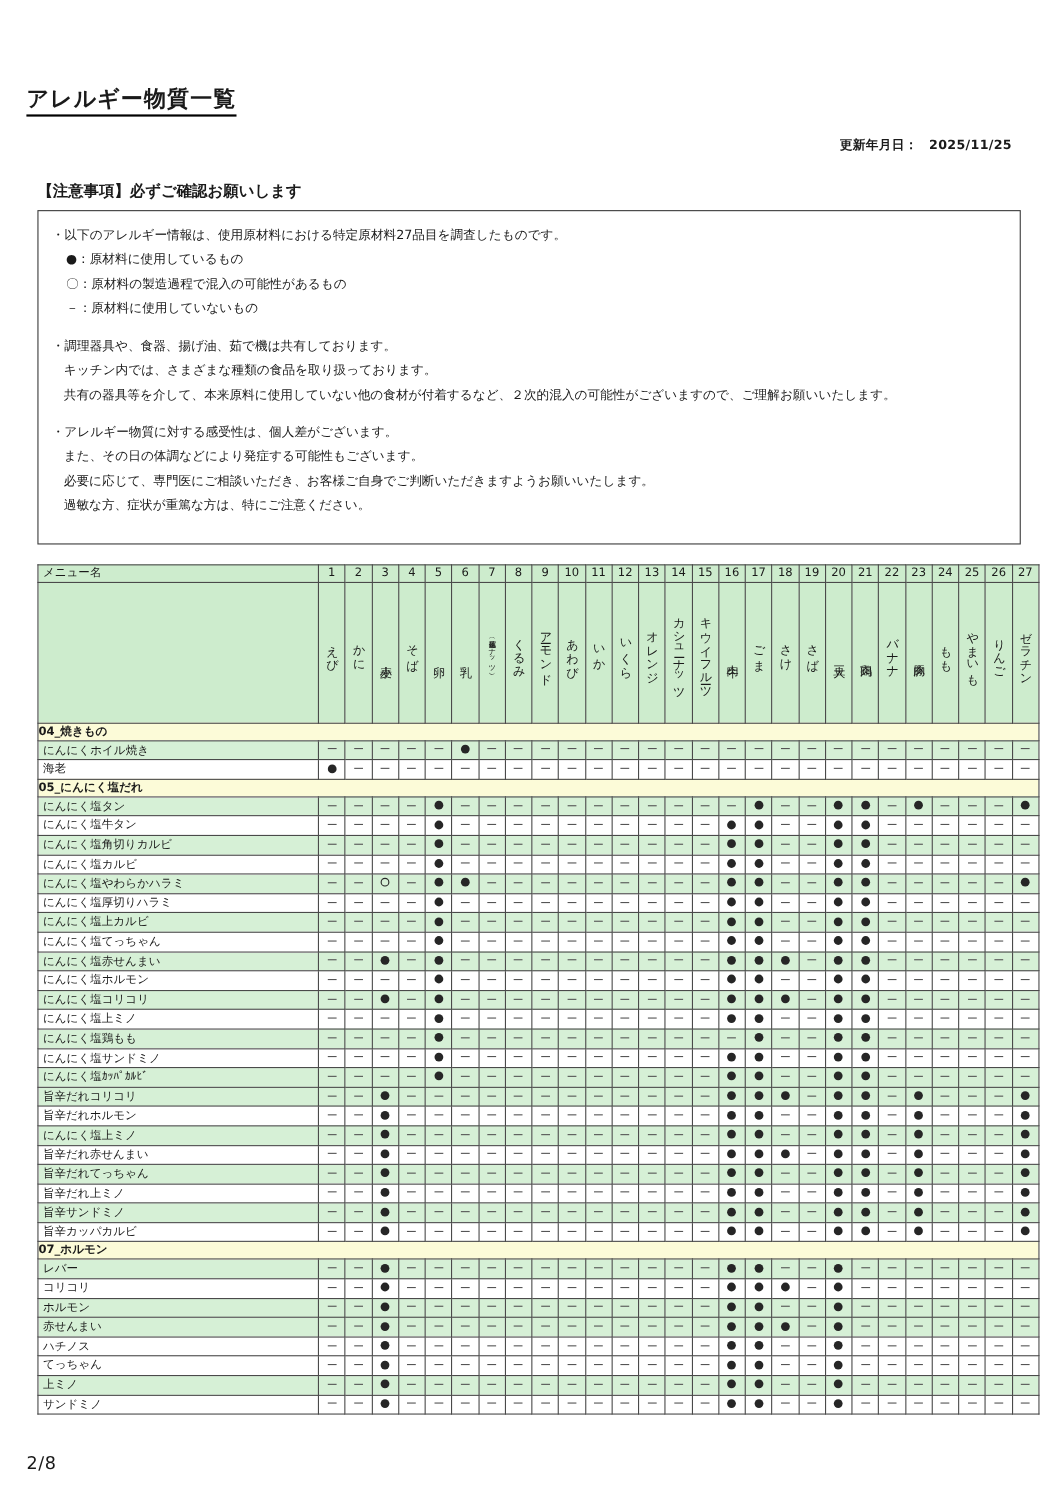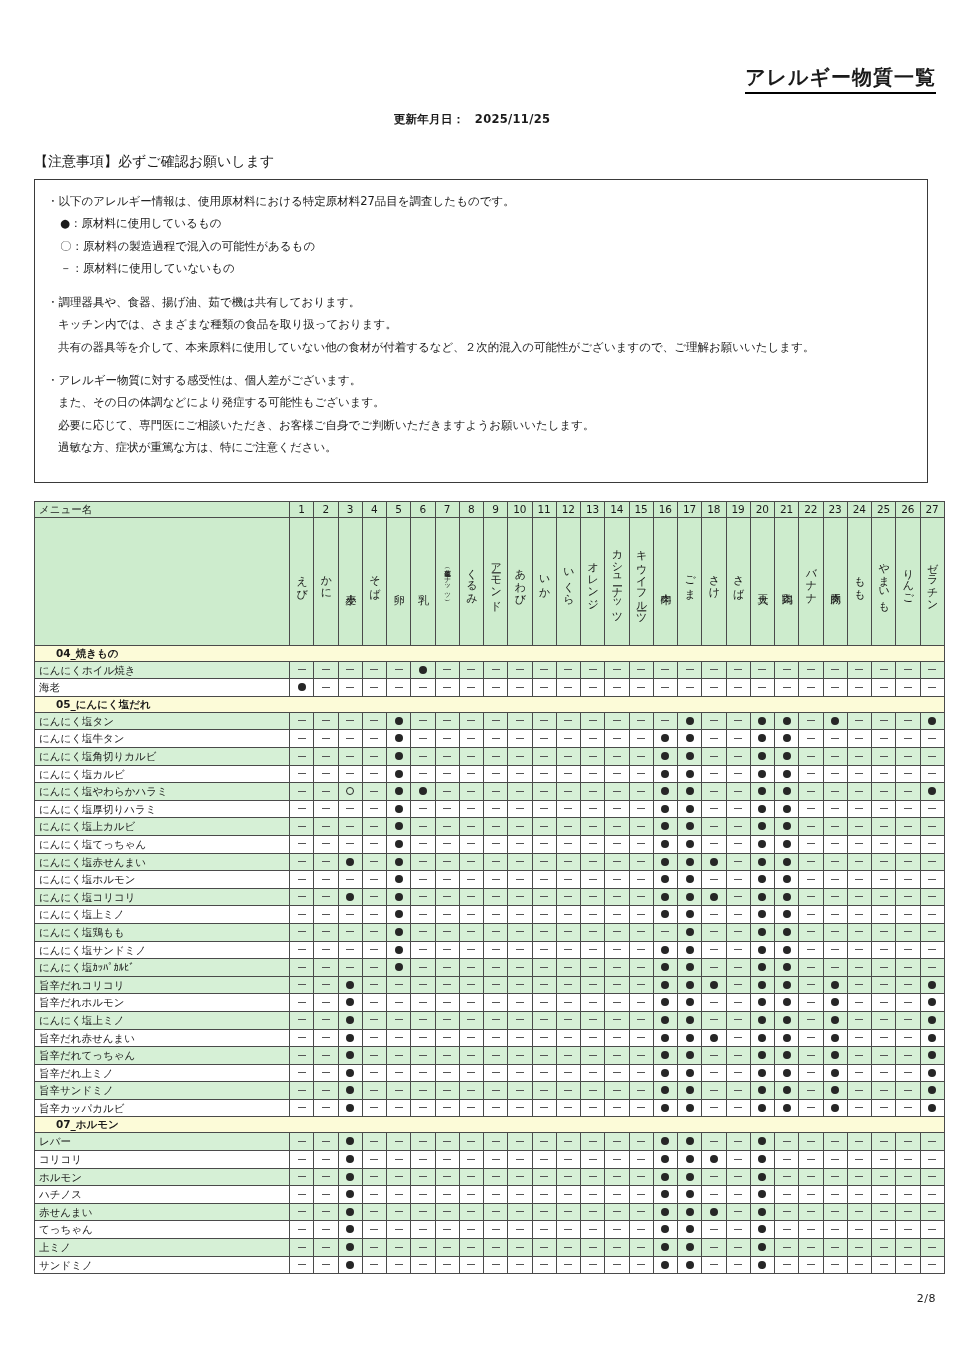--- a/index.html
+++ b/index.html
@@ -18,48 +18,48 @@
 
   .page {
     width: 960px;
     min-height: 1356px;
     padding: 40px 24px 10px 24px;
     position: relative;
   }
 
   
   .doc-title-wrap {
-    text-align: right;
-    margin-top: 24px;
+    text-align: left;
+    margin-top: 36px;
   }
   .doc-title {
     display: inline-block;
     font-size: 20px;
     font-weight: bold;
     letter-spacing: 1px;
     border-bottom: 2px solid #000;
     padding-bottom: 1px;
   }
 
   .updated-row {
-    text-align: center;
+    text-align: right;
     margin-top: 18px;
     padding-right: 16px;
     font-size: 11.5px;
     font-weight: bold;
     letter-spacing: 0.3px;
   }
   .updated-label { margin-right: 6px; }
 
   
   .notice-heading {
     margin-top: 26px;
     margin-left: 10px;
     font-size: 14px;
-    font-weight: normal;
+    font-weight: bold;
   }
   .notice-box {
     margin-top: 8px;
     margin-left: 10px;
     margin-right: 8px;
     border: 1px solid #3a3a3a;
     padding: 10px 12px 12px 12px;
     font-size: 11.5px;
     line-height: 1.95;
   }
@@ -120,21 +120,21 @@
     font-size: 11px;
     letter-spacing: 0px;
     margin: 0 auto;
   }
   .vname.small { font-size: 6.6px; line-height: 1.05; }
 
   
   tr.group td {
     background: #fcfbd8;
     text-align: left;
-    padding-left: 21px;
+    padding-left: 0;
     height: 15px;
     line-height: 15px;
     font-size: 10.5px;
     font-weight: bold;
     letter-spacing: 0px;
   }
 
   
   tr.datarow td { height: 16.6px; line-height: 16.6px; }
   tr.datarow td.menu {
@@ -166,23 +166,23 @@
   }
   .mark-dash {
     width: 8px;
     border-top: 1.4px solid #555;
     vertical-align: middle;
     height: 1px;
   }
 
   
   .footer {
-    text-align: right;
-    font-size: 11px;
-    margin-top: 18px;
+    text-align: left;
+    font-size: 16px;
+    margin-top: 34px;
     letter-spacing: 0.5px;
   }
 </style>
 </head>
 <body>
 
 <div class="page">
 
   <div class="doc-title-wrap">
     <span class="doc-title">アレルギー物質一覧</span>
@@ -1148,70 +1148,70 @@
             <td><span class="mark-dash"></span></td>
             <td><span class="mark-filled"></span></td>
             <td><span class="mark-dash"></span></td>
             <td><span class="mark-dash"></span></td>
             <td><span class="mark-dash"></span></td>
             <td><span class="mark-dash"></span></td>
             <td><span class="mark-dash"></span></td>
             <td><span class="mark-dash"></span></td>
             <td><span class="mark-dash"></span></td>
           </tr>
+          <tr class="datarow shade">
+            <td class="menu">赤せんまい</td>
+            <td><span class="mark-dash"></span></td>
+            <td><span class="mark-dash"></span></td>
+            <td><span class="mark-filled"></span></td>
+            <td><span class="mark-dash"></span></td>
+            <td><span class="mark-dash"></span></td>
+            <td><span class="mark-dash"></span></td>
+            <td><span class="mark-dash"></span></td>
+            <td><span class="mark-dash"></span></td>
+            <td><span class="mark-dash"></span></td>
+            <td><span class="mark-dash"></span></td>
+            <td><span class="mark-dash"></span></td>
+            <td><span class="mark-dash"></span></td>
+            <td><span class="mark-dash"></span></td>
+            <td><span class="mark-dash"></span></td>
+            <td><span class="mark-dash"></span></td>
+            <td><span class="mark-filled"></span></td>
+            <td><span class="mark-filled"></span></td>
+            <td><span class="mark-filled"></span></td>
+            <td><span class="mark-dash"></span></td>
+            <td><span class="mark-filled"></span></td>
+            <td><span class="mark-dash"></span></td>
+            <td><span class="mark-dash"></span></td>
+            <td><span class="mark-dash"></span></td>
+            <td><span class="mark-dash"></span></td>
+            <td><span class="mark-dash"></span></td>
+            <td><span class="mark-dash"></span></td>
+            <td><span class="mark-dash"></span></td>
+          </tr>
           <tr class="datarow plain">
             <td class="menu">ハチノス</td>
             <td><span class="mark-dash"></span></td>
             <td><span class="mark-dash"></span></td>
             <td><span class="mark-filled"></span></td>
             <td><span class="mark-dash"></span></td>
             <td><span class="mark-dash"></span></td>
             <td><span class="mark-dash"></span></td>
             <td><span class="mark-dash"></span></td>
             <td><span class="mark-dash"></span></td>
             <td><span class="mark-dash"></span></td>
             <td><span class="mark-dash"></span></td>
             <td><span class="mark-dash"></span></td>
             <td><span class="mark-dash"></span></td>
             <td><span class="mark-dash"></span></td>
             <td><span class="mark-dash"></span></td>
             <td><span class="mark-dash"></span></td>
             <td><span class="mark-filled"></span></td>
             <td><span class="mark-filled"></span></td>
             <td><span class="mark-dash"></span></td>
-            <td><span class="mark-dash"></span></td>
-            <td><span class="mark-filled"></span></td>
-            <td><span class="mark-dash"></span></td>
-            <td><span class="mark-dash"></span></td>
-            <td><span class="mark-dash"></span></td>
-            <td><span class="mark-dash"></span></td>
-            <td><span class="mark-dash"></span></td>
-            <td><span class="mark-dash"></span></td>
-            <td><span class="mark-dash"></span></td>
-          </tr>
-          <tr class="datarow shade">
-            <td class="menu">赤せんまい</td>
-            <td><span class="mark-dash"></span></td>
-            <td><span class="mark-dash"></span></td>
-            <td><span class="mark-filled"></span></td>
-            <td><span class="mark-dash"></span></td>
-            <td><span class="mark-dash"></span></td>
-            <td><span class="mark-dash"></span></td>
-            <td><span class="mark-dash"></span></td>
-            <td><span class="mark-dash"></span></td>
-            <td><span class="mark-dash"></span></td>
-            <td><span class="mark-dash"></span></td>
-            <td><span class="mark-dash"></span></td>
-            <td><span class="mark-dash"></span></td>
-            <td><span class="mark-dash"></span></td>
-            <td><span class="mark-dash"></span></td>
-            <td><span class="mark-dash"></span></td>
-            <td><span class="mark-filled"></span></td>
-            <td><span class="mark-filled"></span></td>
-            <td><span class="mark-filled"></span></td>
             <td><span class="mark-dash"></span></td>
             <td><span class="mark-filled"></span></td>
             <td><span class="mark-dash"></span></td>
             <td><span class="mark-dash"></span></td>
             <td><span class="mark-dash"></span></td>
             <td><span class="mark-dash"></span></td>
             <td><span class="mark-dash"></span></td>
             <td><span class="mark-dash"></span></td>
             <td><span class="mark-dash"></span></td>
           </tr>

